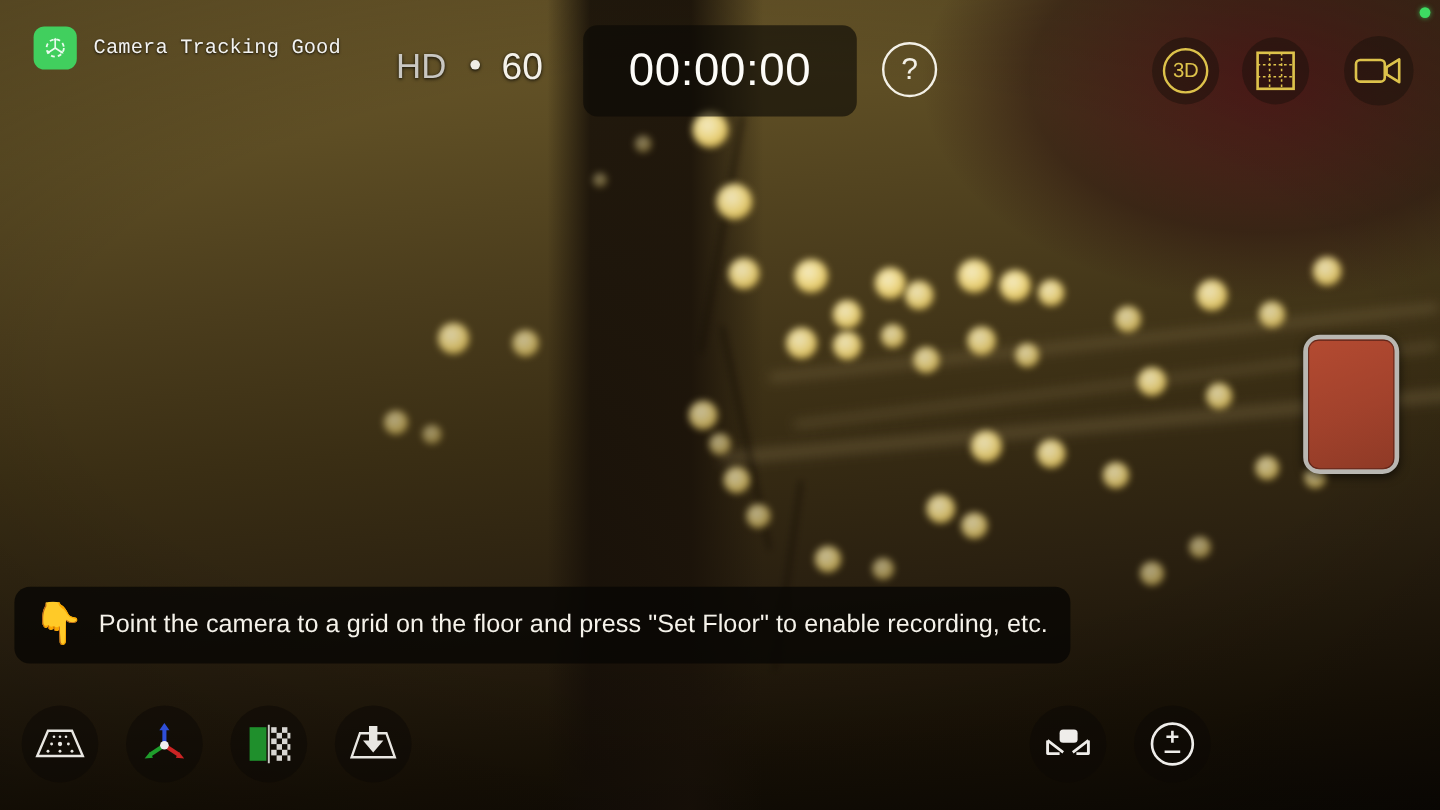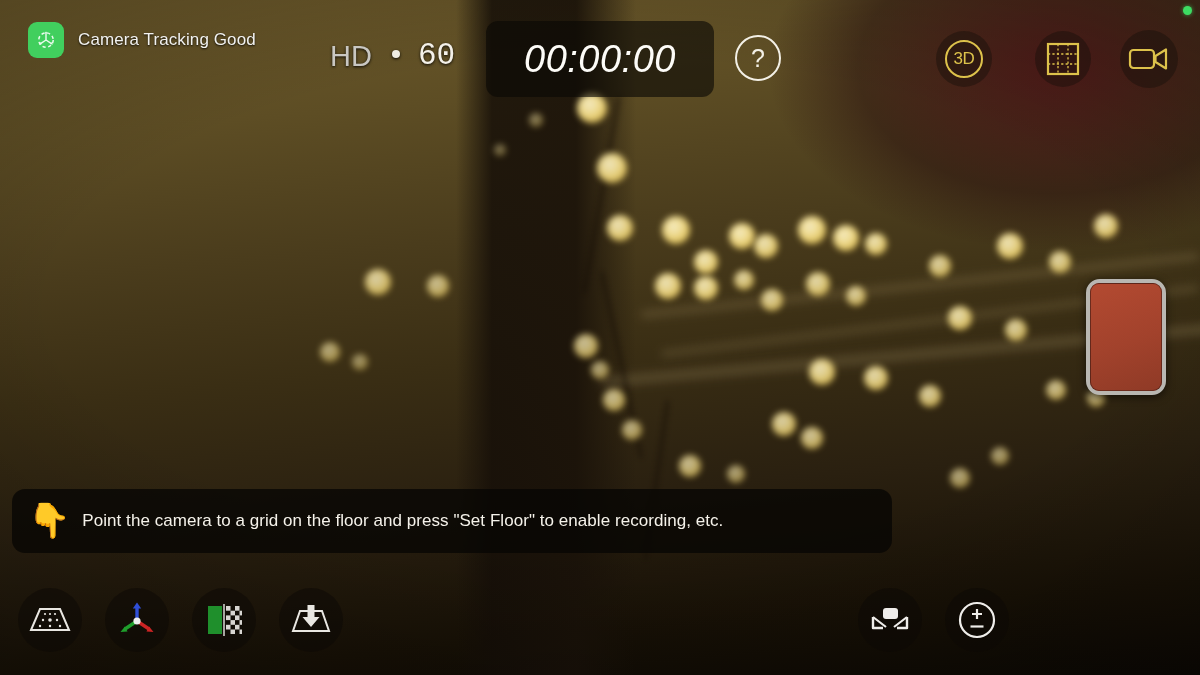--- a/index.html
+++ b/index.html
@@ -70,65 +70,64 @@
     display:flex; align-items:center; justify-content:center;
     flex:0 0 auto;
   }
   .track-label {
     margin-left:14px;
     color:#f2f2f0;
     font-size:17px;
     letter-spacing:0.1px;
     text-shadow:0 1px 2px rgba(0,0,0,0.85);
     white-space:nowrap;
+    font-family:Liberation Mono, monospace;
   }
 
   
   #quality-label {
     position:absolute; left:330px; top:40px;
     color:#c9c7c2; font-size:29px; font-weight:400;
     text-shadow:0 1px 3px rgba(0,0,0,0.9);
   }
   #quality-dot {
     position:absolute; left:392px; top:50px;
     width:8px; height:8px; border-radius:50%;
     background:#efece4;
     box-shadow:0 1px 3px rgba(0,0,0,0.9);
   }
   #fps-label {
     position:absolute; left:418px; top:38px;
     color:#f4f1e9; font-size:31px; font-weight:400;
     text-shadow:0 1px 3px rgba(0,0,0,0.9);
-    font-family:Liberation Mono, monospace;
   }
   #timecode-pill {
     position:absolute; left:486px; top:21px;
     width:228px; height:76px;
     border-radius:12px;
     background:rgba(10,8,5,0.62);
     display:flex; align-items:center; justify-content:center;
   }
   #timecode-value {
     color:#fdfcf8; font-size:38px; letter-spacing:0.5px;
     font-family:"Liberation Sans", sans-serif;
-    font-style:italic;
   }
   #help-button {
     left:735px; top:35px; width:46px; height:46px;
     background:transparent;
   }
   #help-button .ring {
     width:46px; height:46px; border-radius:50%;
     border:2.2px solid #f3f0e6;
     display:flex; align-items:center; justify-content:center;
     color:#f3f0e6; font-size:25px; line-height:1;
   }
 
   
-  #btn-3d    { left:936px; top:31px; width:56px; height:56px; }
+  #btn-3d    { left:960px; top:31px; width:56px; height:56px; }
   #btn-grid  { left:1035px; top:31px; width:56px; height:56px; }
   #btn-rec   { left:1120px; top:30px; width:58px; height:58px; }
   .yellow-ring-3d {
     width:38px; height:38px; border-radius:50%;
     border:2px solid #ddc24b;
     display:flex; align-items:center; justify-content:center;
     color:#ddc24b; font-size:17px; font-weight:400; letter-spacing:-0.3px;
   }
 
   
@@ -155,21 +154,21 @@
     background:rgba(8,6,4,0.80);
     display:flex; align-items:center;
     padding:0 16px;
   }
   #hint-icon {
     font-size:34px; line-height:1;
     margin-right:12px; margin-top:-2px;
     flex:0 0 auto;
   }
   #hint-text {
-    color:#f5f2ea; font-size:17px;
+    color:#f5f2ea; font-size:21px;
     letter-spacing:0.05px; white-space:nowrap;
   }
 
   
   #btn-floorgrid { left:18px;  top:588px; width:64px; height:64px; }
   #btn-axes      { left:105px; top:588px; width:64px; height:64px; }
   #btn-occl      { left:192px; top:588px; width:64px; height:64px; }
   #btn-setfloor  { left:279px; top:588px; width:64px; height:64px; }
 
   #unlock-features {

